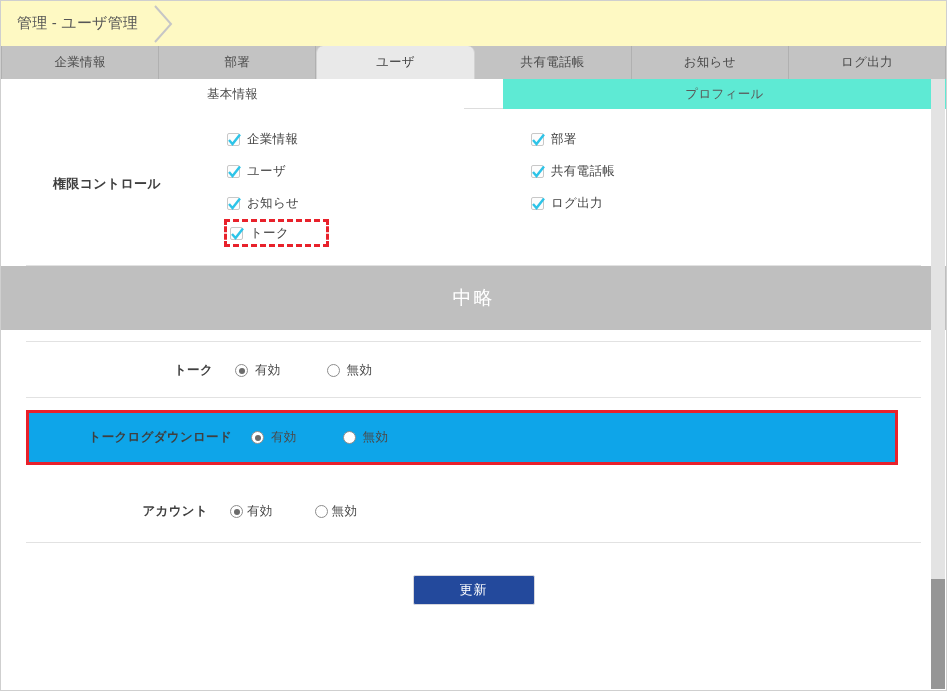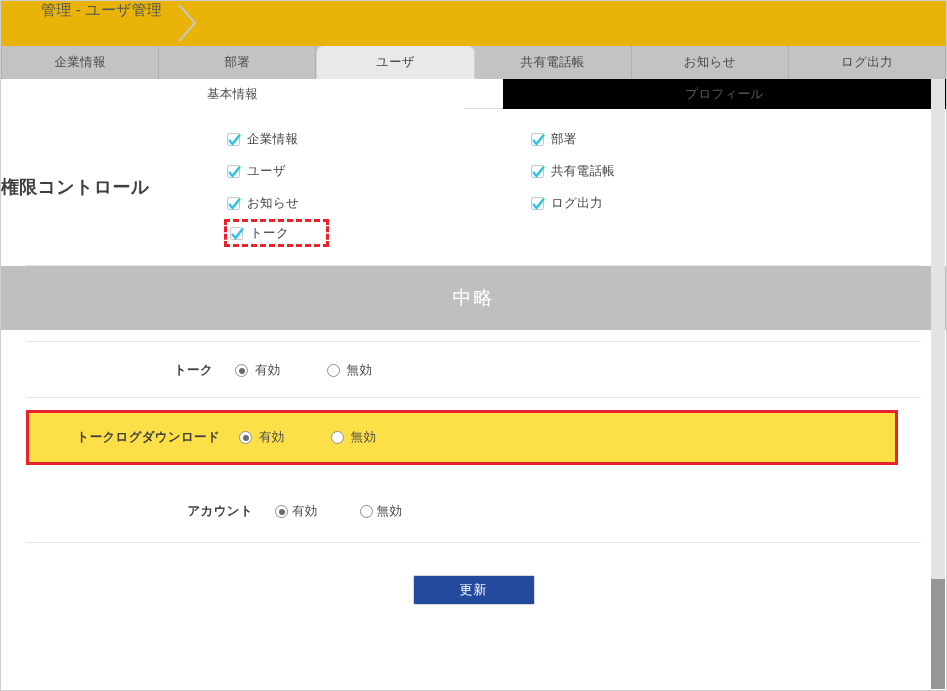--- a/index.html
+++ b/index.html
@@ -17,24 +17,24 @@
     overflow: hidden;
     box-sizing: border-box;
     border: 1px solid #cfcfcf;
     background: #ffffff;
   }
 
   
   .breadcrumb-bar {
     position: relative;
     height: 45px;
-    background: #eab308;
-    display: flex;
-    box-sizing: border-box;
-    padding-left: 24px;
+    background: #fef9c3;
+    display: flex;
+    align-items: center;
+    box-sizing: border-box;
   }
   .breadcrumb-text {
     font-size: 15px;
     color: #565656;
     padding-left: 16px;
     letter-spacing: 0.2px;
     white-space: nowrap;
   }
   .breadcrumb-chevron {
     margin-left: 14px;
@@ -93,21 +93,21 @@
     color: #555555;
     box-sizing: border-box;
     letter-spacing: 0.3px;
   }
   .subtab.active {
     background: #ffffff;
     width: 463px;
     color: #4a4a4a;
   }
   .subtab.inactive {
-    background: #000000;
+    background: #5eead4;
     flex: 1 1 auto;
     color: #5a5a5a;
   }
 
   
   .content {
     position: relative;
     background: #ffffff;
   }
 
@@ -115,22 +115,22 @@
     position: relative;
     padding: 14px 0 18px 0;
     background: #ffffff;
   }
   .perm-grid {
     position: relative;
     display: flex;
   }
   .perm-label {
     width: 220px;
-    text-align: left;
-    font-size: 18px;
+    text-align: center;
+    font-size: 13px;
     font-weight: bold;
     color: #3f3f3f;
     padding-top: 52px;
     box-sizing: border-box;
     padding-right: 8px;
     letter-spacing: 0.3px;
   }
   .perm-cols {
     display: flex;
     flex: 1 1 auto;
@@ -255,28 +255,28 @@
     letter-spacing: 0.3px;
   }
 
   .talk-row { padding: 20px 0 18px 0; }
 
   .redbox {
     position: relative;
     margin: 0 48px 0 25px;
     border: 3px solid #e8212b;
     box-sizing: border-box;
-    padding: 16px 0 16px 4px;
-    background: #fde047;
+    padding: 16px 0 16px 16px;
+    background: #0ea5e9;
   }
   .redbox .row-label { width: 195px; }
   .redbox .row-fields { padding-left: 11px; }
 
   .account-row { padding: 26px 0 22px 0; }
-  .account-row .row-label { width: 215px; margin-left: 45px; }
+  .account-row .row-label { width: 215px; }
   .account-row .row-fields { padding-left: 14px; }
 
   .btn-wrap {
     display: flex;
     justify-content: center;
     padding-top: 32px;
   }
   .update-btn {
     width: 120px;
     height: 28px;

